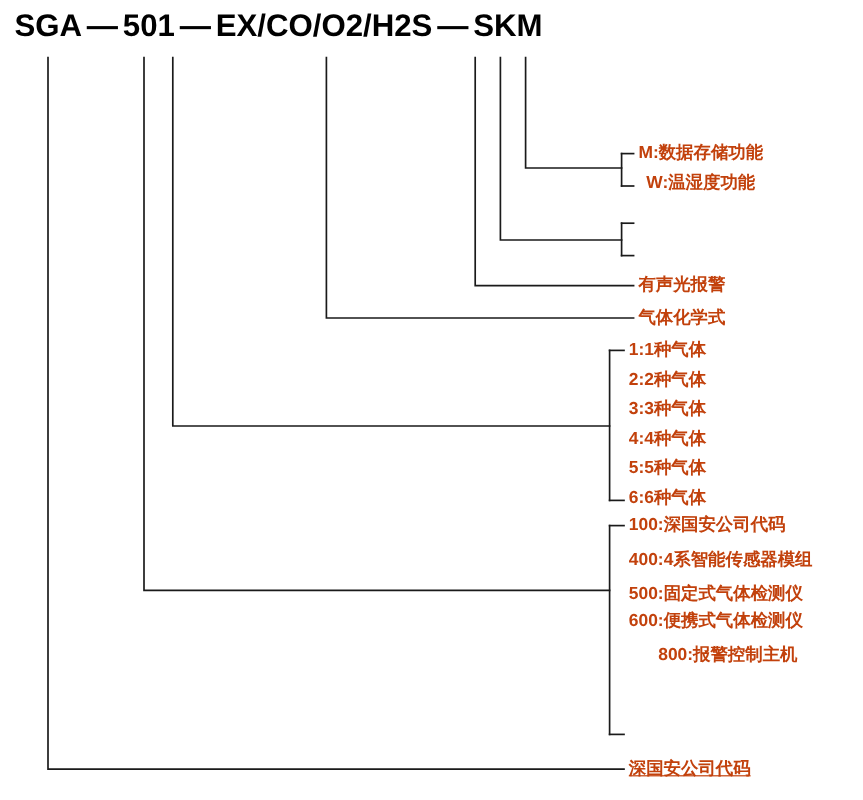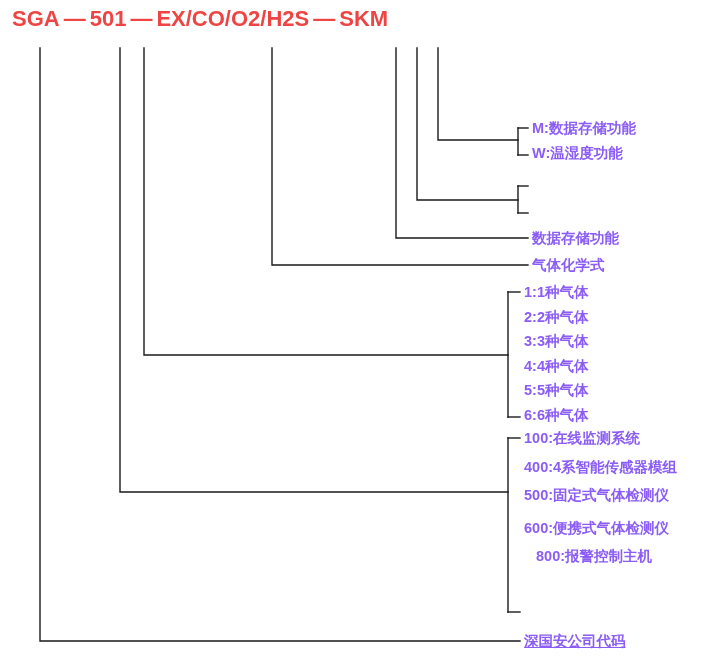--- a/index.html
+++ b/index.html
@@ -16,24 +16,24 @@
     height: 667px;
     background: #ffffff;
     overflow: hidden;
   }
   
   #model-code {
     position: absolute;
     left: 12px;
     top: 6px;
     font-family: "Liberation Sans", sans-serif;
-    font-size: 22px;
+    font-size: 26px;
     font-weight: bold;
     letter-spacing: 0px;
-    color: #ef4444;
+    color: #000000;
     white-space: nowrap;
   }
   #model-code span {
     display: inline-block;
   }
   .dash {
     padding: 0 4px;
   }
   
   #lines {
@@ -42,33 +42,34 @@
     top: 0;
     width: 719px;
     height: 667px;
   }
   
   .label {
     position: absolute;
     font-family: "Liberation Sans", sans-serif;
     font-size: 14.5px;
     font-weight: bold;
-    color: #8b5cf6;
+    color: #c2410c;
     white-space: nowrap;
     line-height: 1;
   }
   .group {
     position: absolute;
   }
   .group .label {
     position: static;
     margin-bottom: 10px;
   }
   .group .label:last-child {
     margin-bottom: 0;
+    text-align: center;
   }
 </style>
 </head>
 <body>
 
 <div id="stage">
 
   <div id="model-code">
     <span>SGA</span><span class="dash">—</span><span>501</span><span class="dash">—</span><span>EX/CO/O2/H2S</span><span class="dash">—</span><span>S</span><span>K</span><span>M</span>
   </div>
@@ -104,36 +105,36 @@
       <path d="M 40 48 L 40 641 L 520 641"></path>
     </g>
   </svg>
 
   <div class="group" style="left:532px; top:121px;">
     <div class="label">M:数据存储功能</div>
     <div class="label">W:温湿度功能</div>
   </div>
 
 
-  <div class="label" style="left:532px; top:231px;">数据存储功能</div>
+  <div class="label" style="left:532px; top:231px;">有声光报警</div>
 
   <div class="label" style="left:532px; top:258px;">气体化学式</div>
 
   <div class="group" style="left:524px; top:285px;">
     <div class="label">1:1种气体</div>
     <div class="label">2:2种气体</div>
     <div class="label">3:3种气体</div>
     <div class="label">4:4种气体</div>
     <div class="label">5:5种气体</div>
     <div class="label">6:6种气体</div>
   </div>
 
   <div class="group" style="left:524px; top:431px;">
-    <div class="label" style="margin-bottom:14px;">100:在线监测系统</div>
+    <div class="label" style="margin-bottom:14px;">100:深国安公司代码</div>
     <div class="label" style="margin-bottom:14px;text-align:center;">400:4系智能传感器模组</div>
-    <div class="label" style="margin-bottom:18px;">500:固定式气体检测仪</div>
+    <div class="label" style="margin-bottom:8px;">500:固定式气体检测仪</div>
     <div class="label" style="margin-bottom:14px;">600:便携式气体检测仪</div>
     <div class="label" style="margin-bottom:14px;padding-left:12px;">800:报警控制主机</div>
   </div>
 
   <div class="label" style="left:524px; top:634px;text-decoration:underline;">深国安公司代码</div>
 
 </div>
 
 </body></html>

